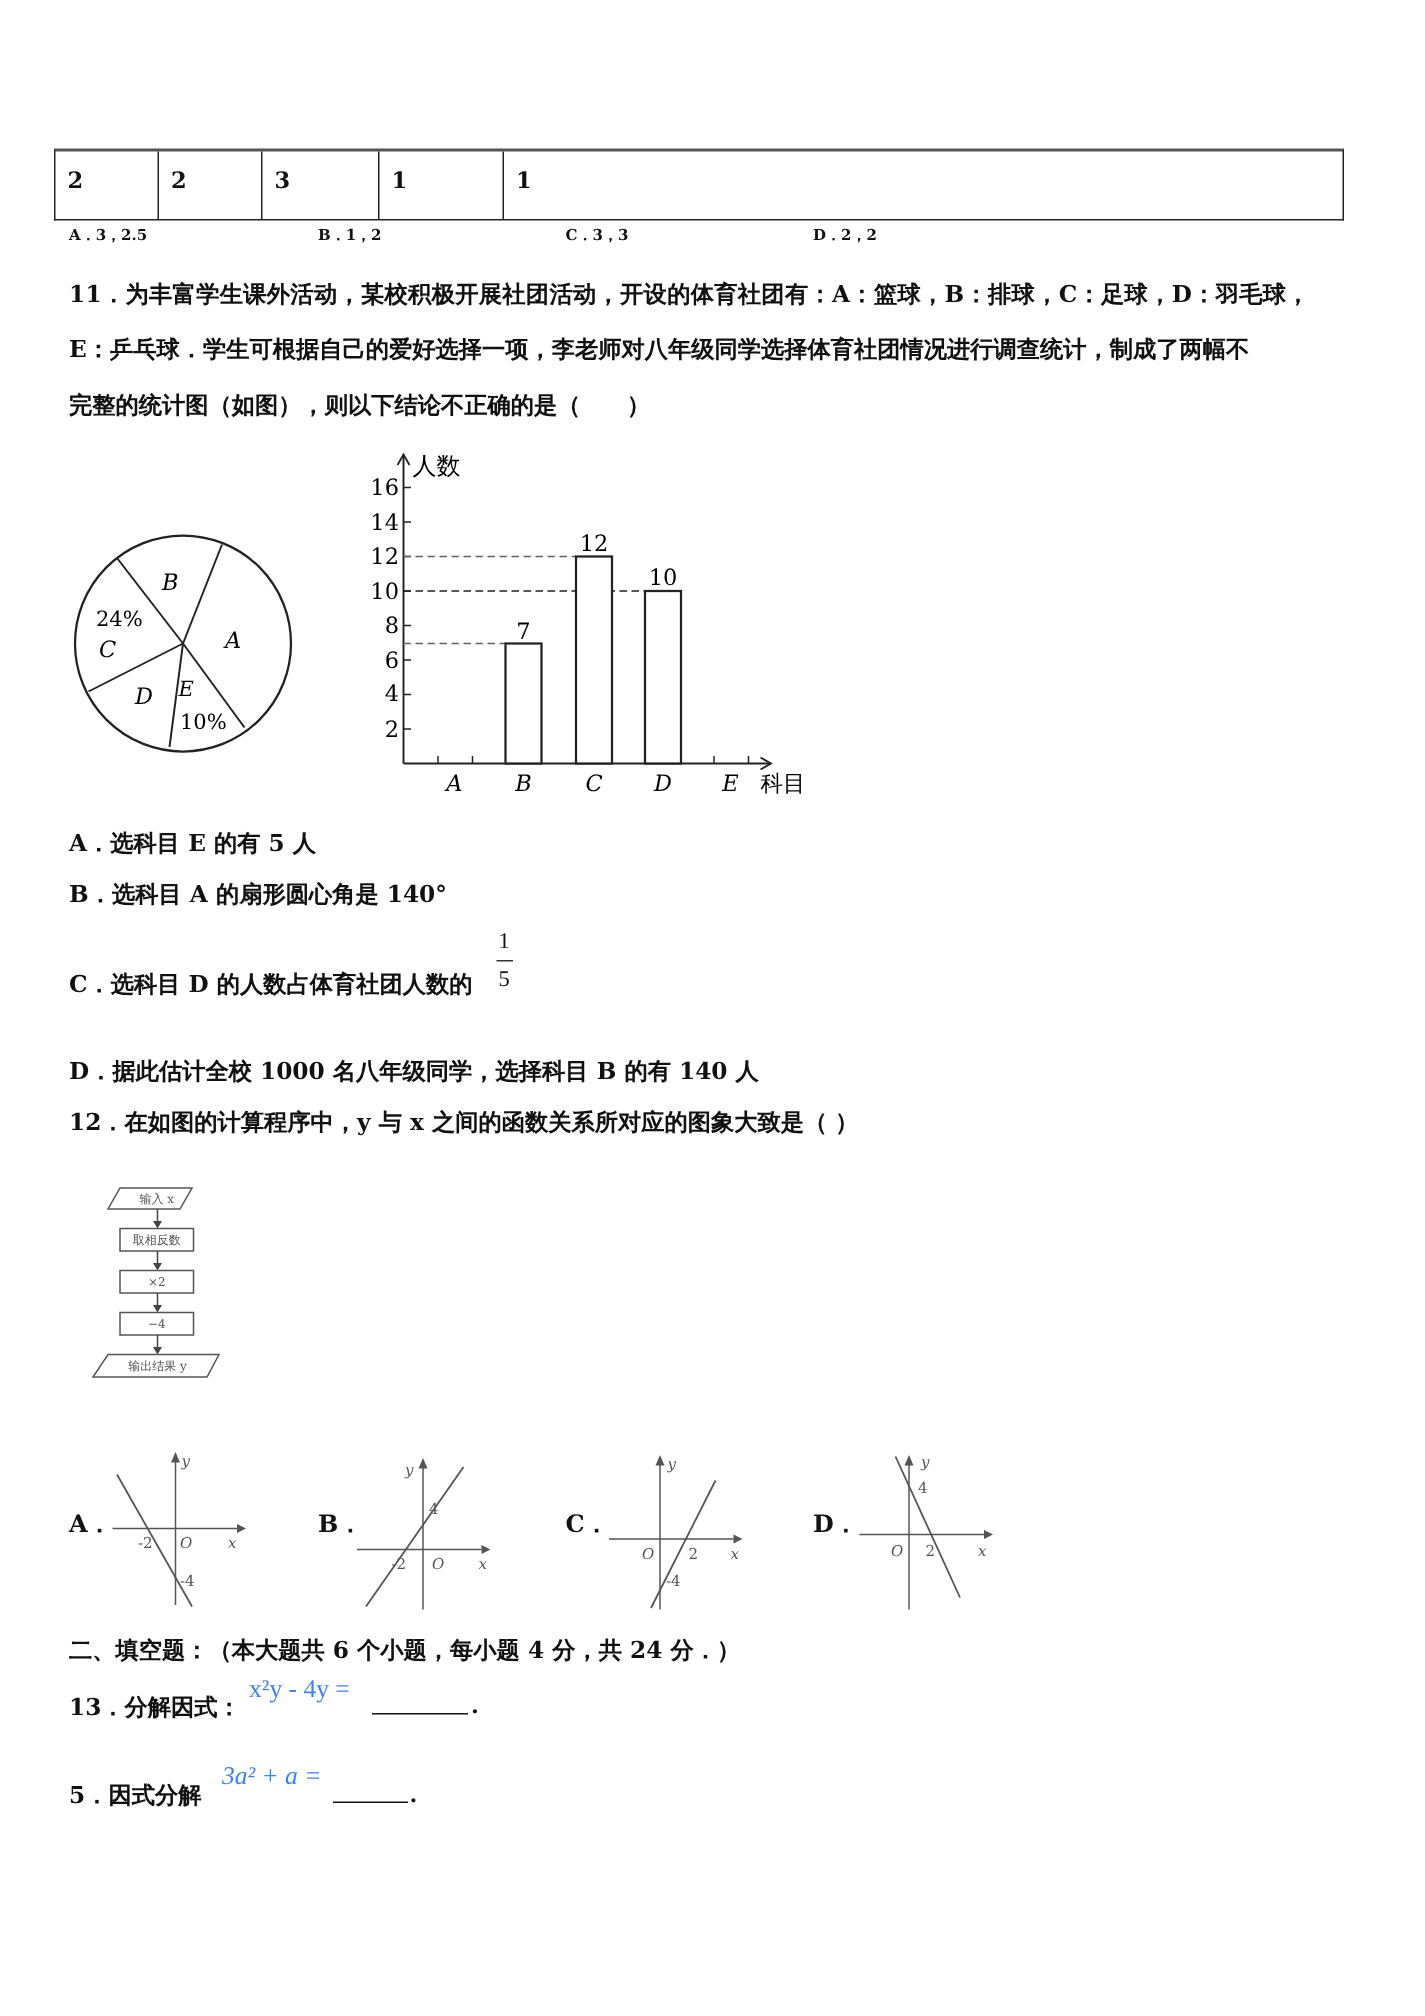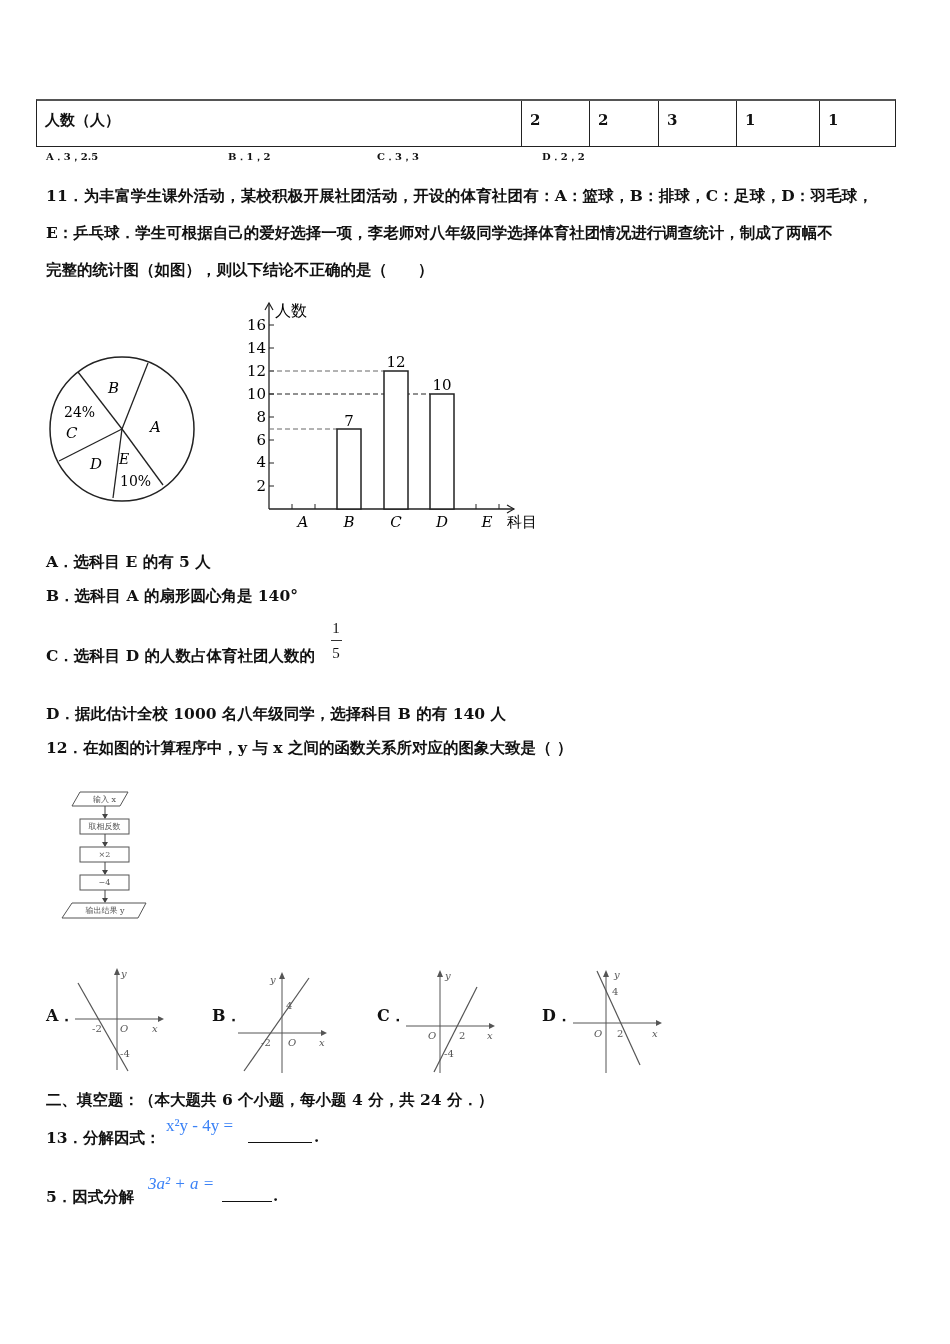--- a/index.html
+++ b/index.html
@@ -19,30 +19,29 @@
   svg text { font-family: "DejaVu Serif", "Liberation Serif", serif; font-weight: normal; }
   .it { font-style: italic; }
   .frac { position: absolute; font-weight: normal; font-family: "Liberation Serif", serif; font-size: 15px; text-align: center; width: 12px; }
   .math { position: absolute; font-weight: normal; font-family: "Liberation Serif", serif; color: #3b82f6; font-size: 17px; white-space: nowrap; }
   .flow .box { position:absolute; border: 1px solid #555; font-size: 8px; font-weight: normal; color:#555; text-align:center; line-height: 13px; }
 </style>
 </head>
 <body>
 
 <div class="tbl">
-  <div class="c" style="width:484px">人数（人）</div>
   <div class="c" style="width:68px">2</div>
   <div class="c" style="width:69px">2</div>
   <div class="c" style="width:78px">3</div>
   <div class="c" style="width:83px">1</div>
   <div class="c" style="flex:1">1</div>
 </div>
 
 <div class="opts" style="left:46px">A．3，2.5</div>
-<div class="opts" style="left:228px">B．1，2</div>
+<div class="opts" style="left:212px">B．1，2</div>
 <div class="opts" style="left:377px">C．3，3</div>
 <div class="opts" style="left:542px">D．2，2</div>
 
 <div class="line" style="top:186px; letter-spacing:0.2px">11．为丰富学生课外活动，某校积极开展社团活动，开设的体育社团有：A：篮球，B：排球，C：足球，D：羽毛球，</div>
 <div class="line" style="top:223px">E：乒乓球．学生可根据自己的爱好选择一项，李老师对八年级同学选择体育社团情况进行调查统计，制成了两幅不</div>
 <div class="line" style="top:260px">完整的统计图（如图），则以下结论不正确的是（　　）</div>
 
 <svg class="abs" style="left:40px; top:330px" width="170" height="180">
   <circle cx="82" cy="99" r="72" fill="none" stroke="#222" stroke-width="1.5"></circle>
   <line x1="82" y1="99" x2="108" y2="33" stroke="#222" stroke-width="1.3"></line>

